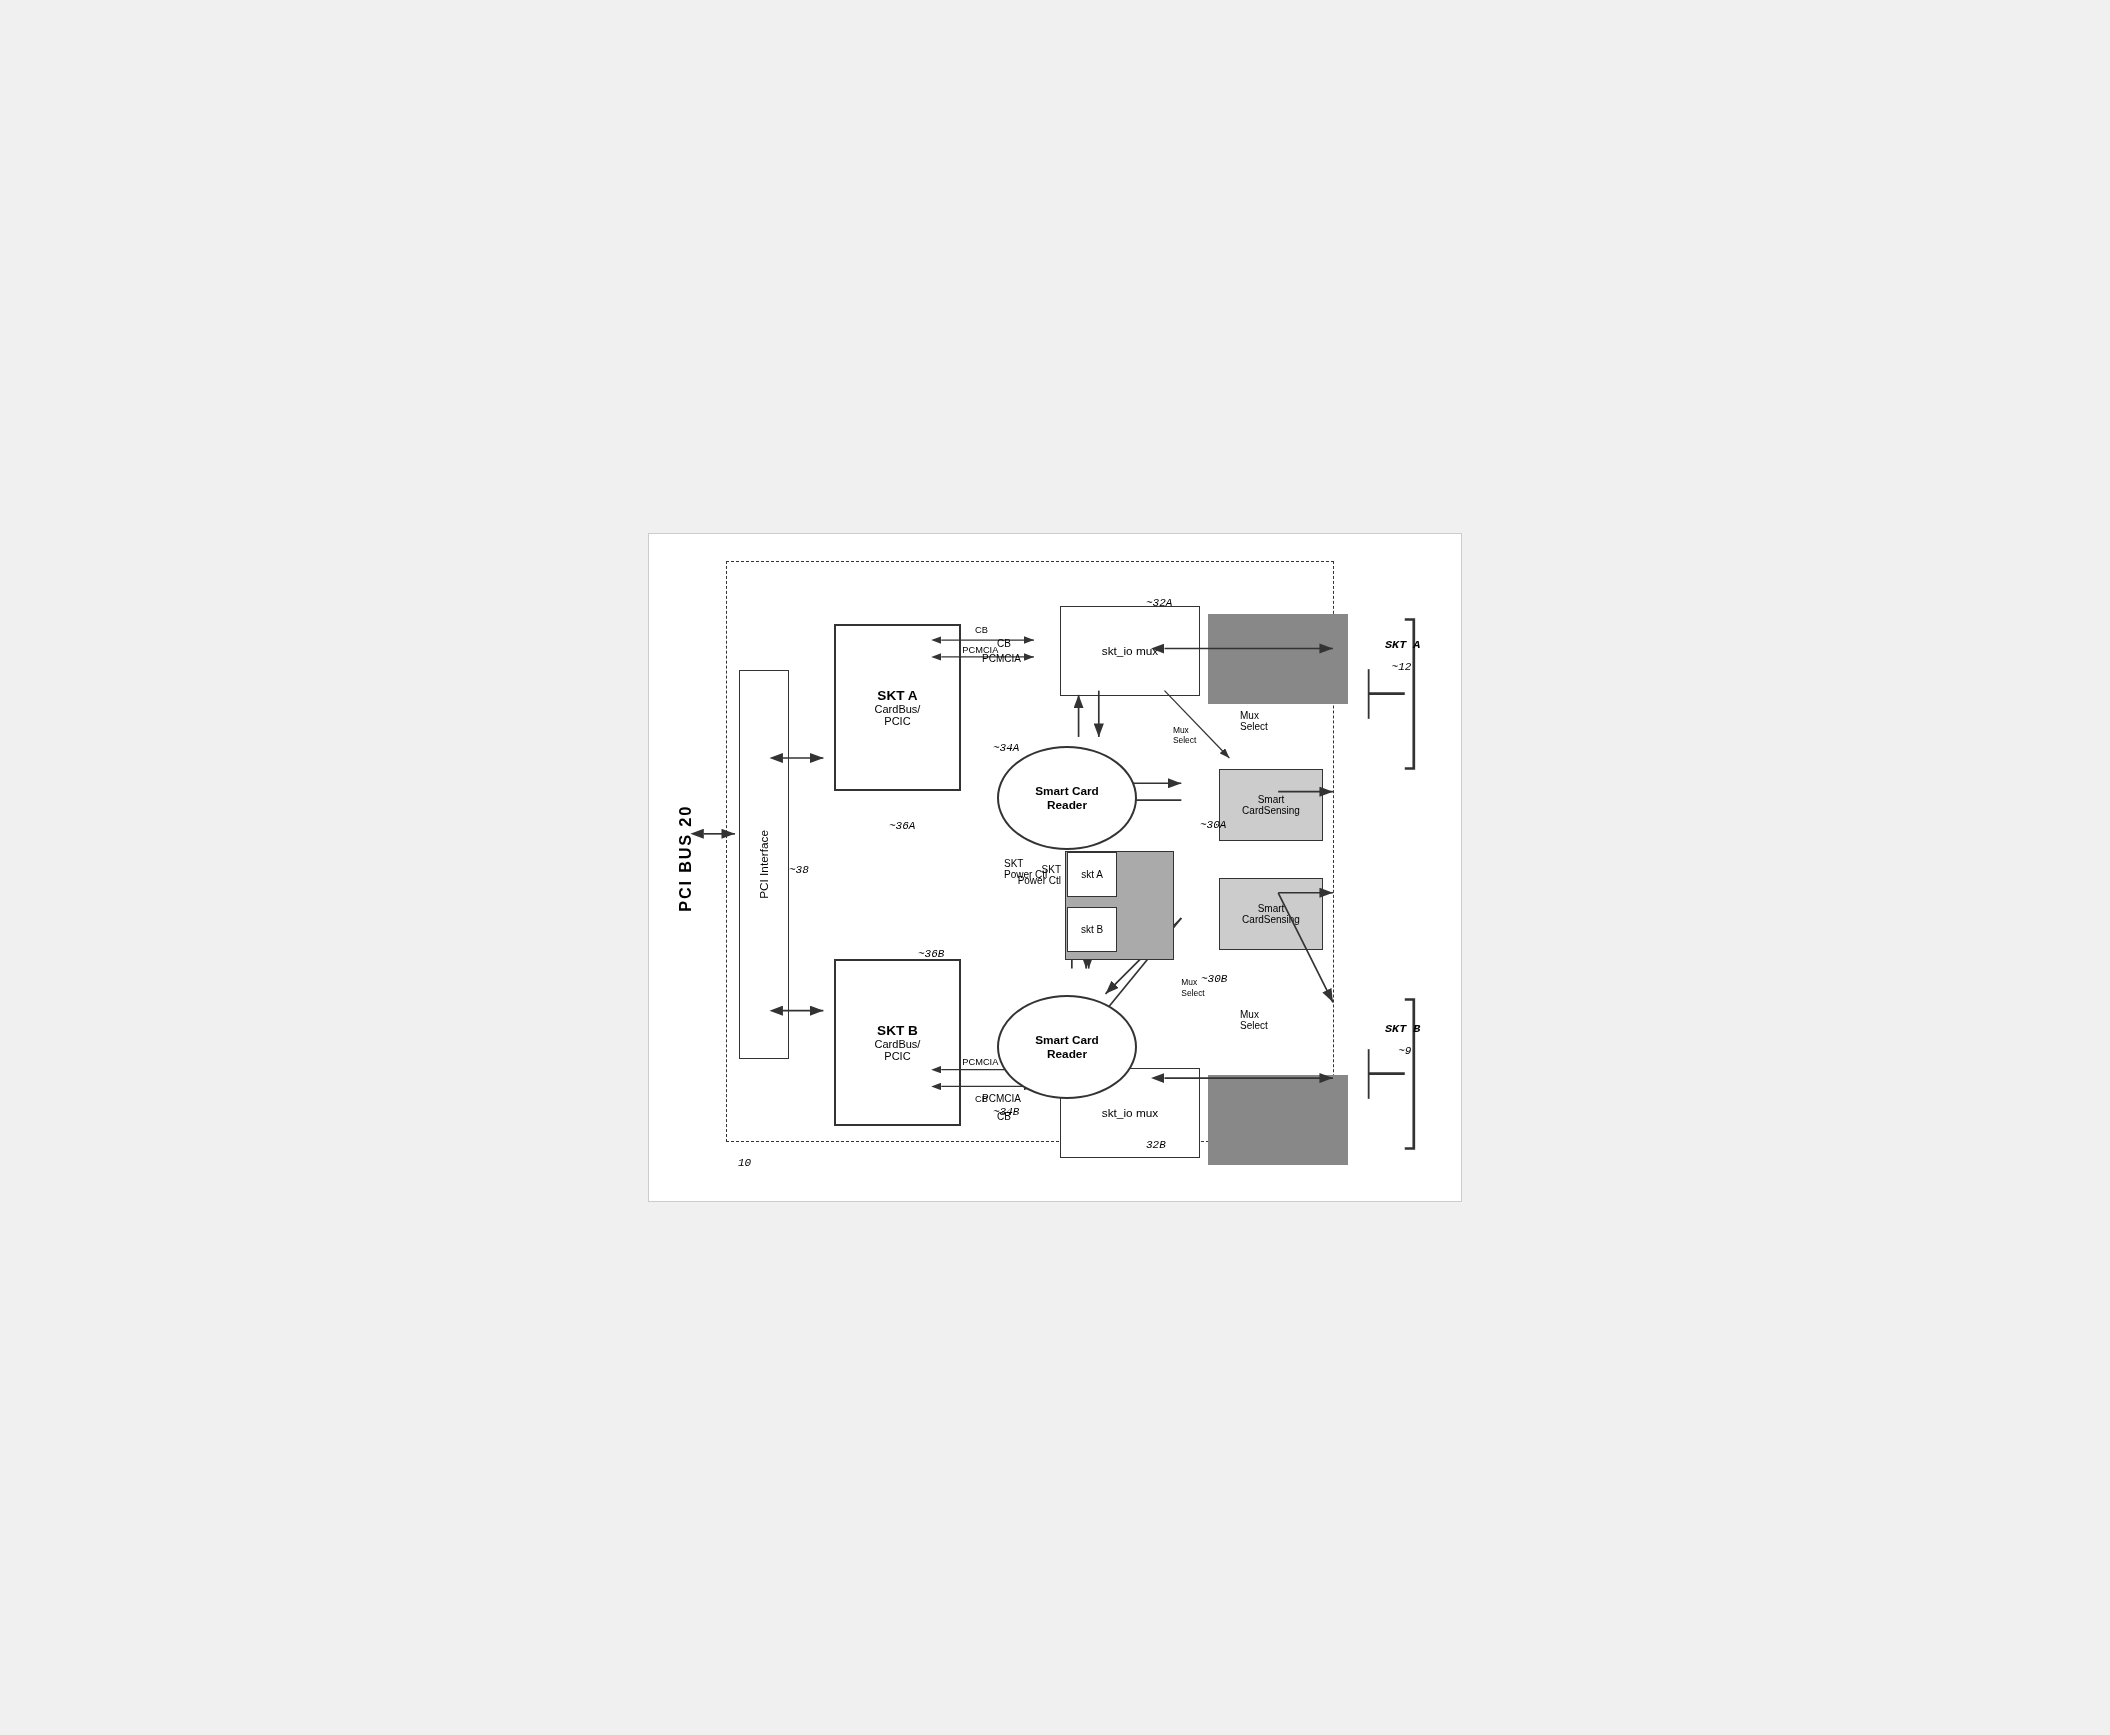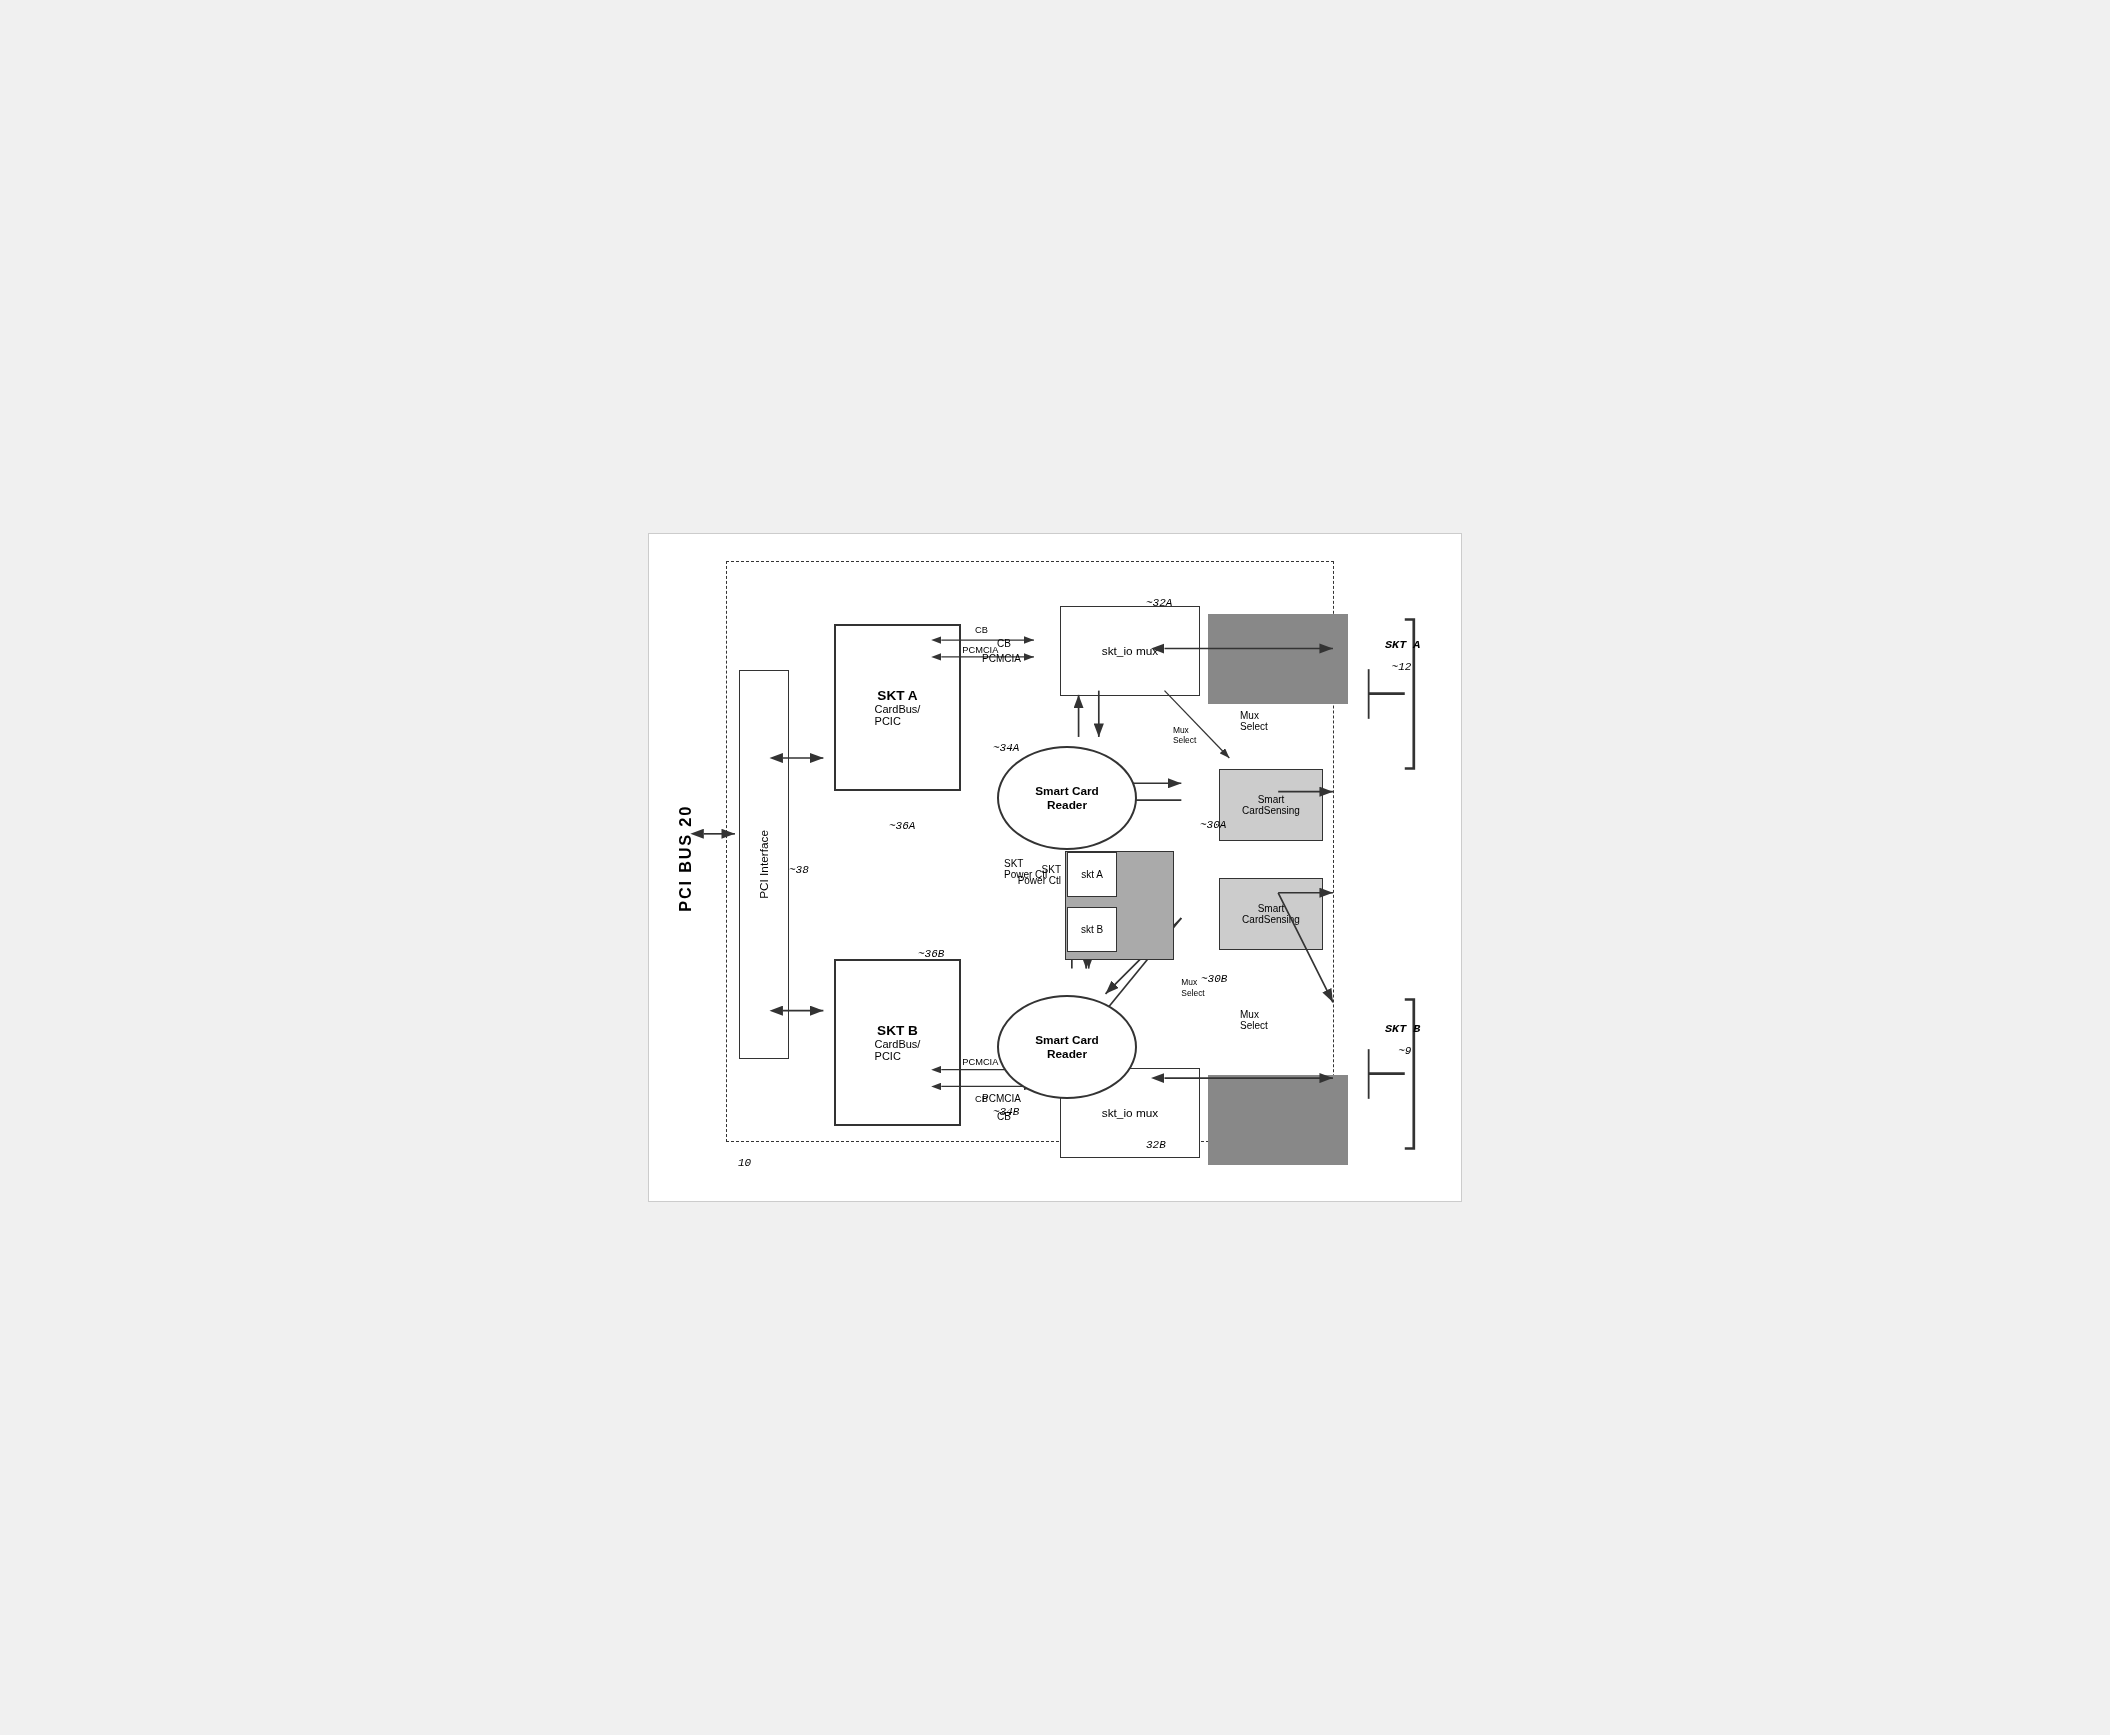--- a/index.html
+++ b/index.html
@@ -91,20 +91,21 @@
       flex-direction: column;
       align-items: center;
       justify-content: center;
     }
     .skt-label {
       font-weight: bold;
       font-size: 13.6px;
     }
     .skt-sublabel {
       font-size: 11px;
+      text-align: center;
     }
     
     .skt-io-mux-a {
       position: absolute;
       left: 384px;
       top: 54px;
       width: 140px;
       height: 90px;
       border: 1.8px solid #333;
       background: white;

